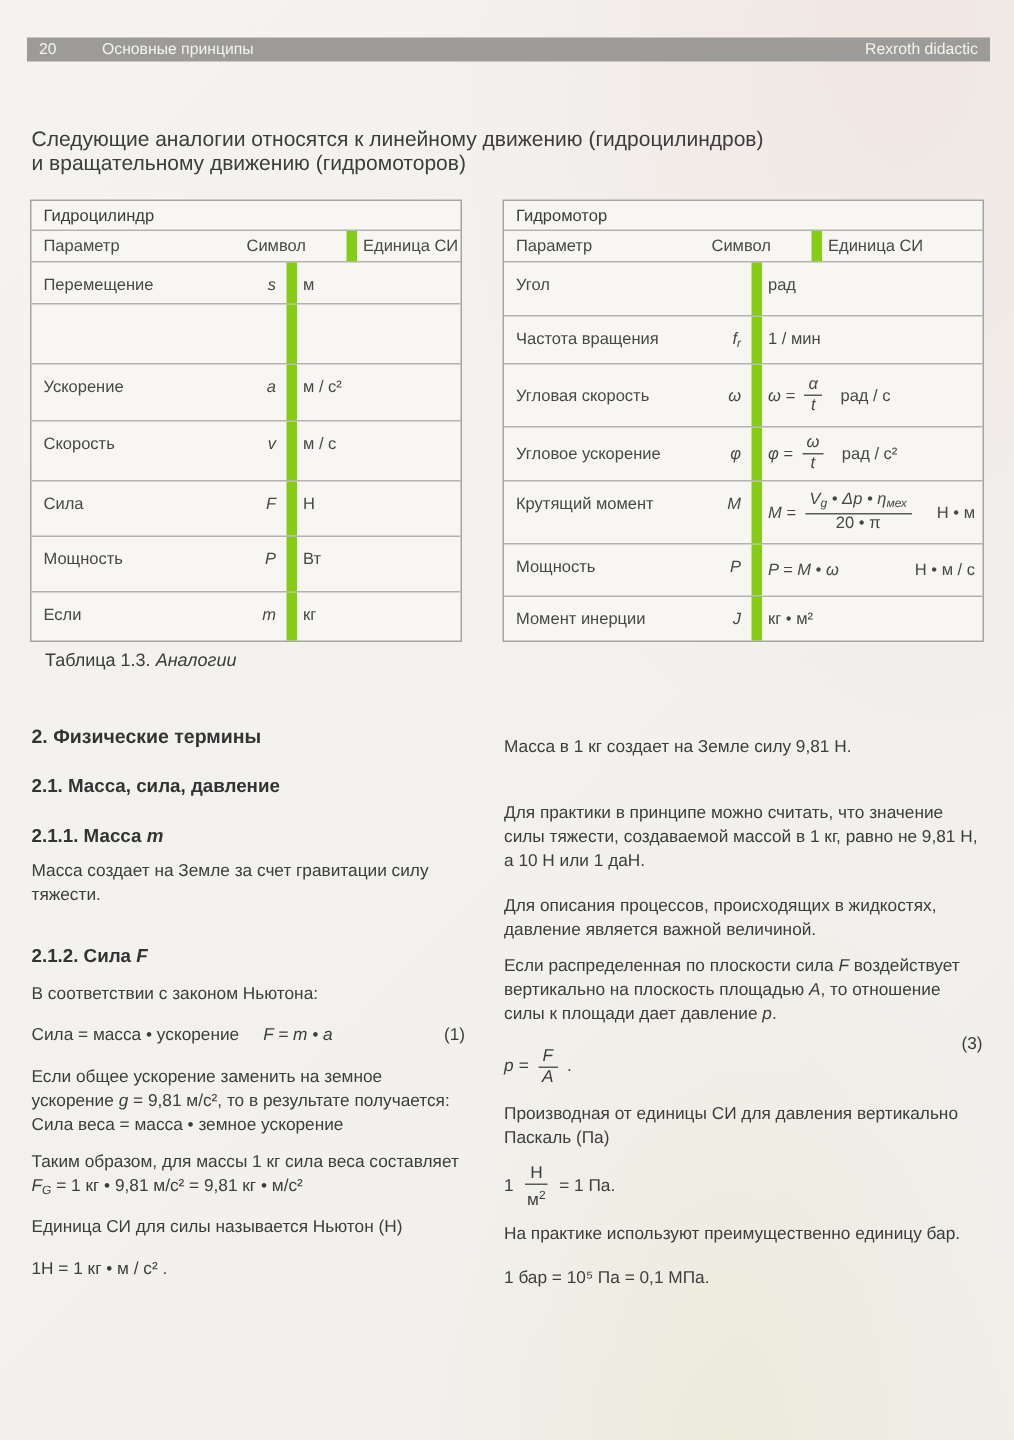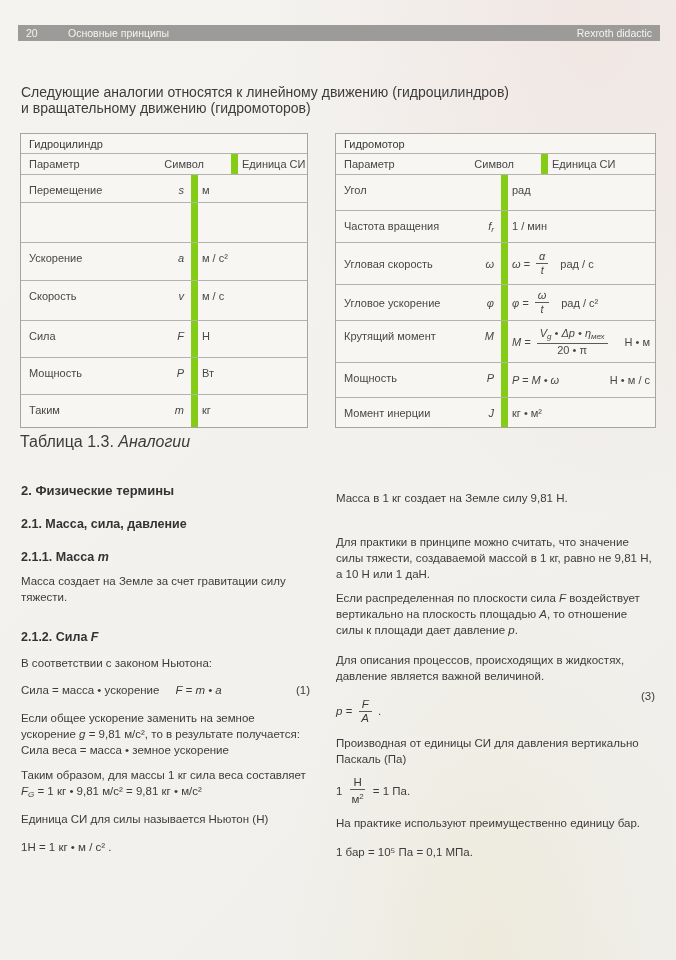--- a/index.html
+++ b/index.html
@@ -60,21 +60,21 @@
 
   .it { font-style: italic; }
   sub { font-size: 8px; vertical-align: -2px; }
   sup { font-size: 8px; vertical-align: 4px; }
   .frac { display: inline-flex; flex-direction: column; align-items: center; line-height: 11px; }
   .frac .fnum { padding: 0 3px 1px 3px; border-bottom: 1px solid #5a5a5a; }
   .frac .fden { padding: 1px 3px 0 3px; }
   .gap-l { margin-left: 6px; } .gap-r { margin-right: 6px; }
 
   
-  .caption { position: absolute; left: 20px; top: 433px; font-size: 16px; }
+  .caption { position: absolute; left: 30px; top: 433px; font-size: 12px; }
 
   
   .col { position: absolute; font-size: 11.5px; line-height: 16px; }
   .col-left  { left: 21px;  top: 483px; width: 289px; }
   .col-right { left: 336px; top: 490px; width: 321px; }
   .hd { font-size: 13px; font-weight: bold; color:#333; }
   .hd2 { font-size: 12.5px; font-weight: bold; color:#333; }
   .eqline { display: flex; align-items: baseline; }
   .eqnum { margin-left: auto; }
   .eq3 { position: relative; display: flex; align-items: center; height: 30px; }
@@ -126,21 +126,21 @@
       <span class="c">Сила</span>
       <span class="c-sym">F</span>
       <span class="c c-unit">Н</span>
     </div>
     <div class="trow" style="height:37px">
       <span class="c">Мощность</span>
       <span class="c-sym">P</span>
       <span class="c c-unit">Вт</span>
     </div>
     <div class="trow" style="height:33px">
-      <span class="c">Таким</span>
+      <span class="c">Если</span>
       <span class="c-sym">m</span>
       <span class="c c-unit">кг</span>
     </div>
   </div>
 
   <div class="tbl tbl-right">
     <div class="tbl-title">Гидромотор</div>
     <div class="trow thead">
       <span class="c">Параметр</span>
       <span class="c-sym">Символ</span>
@@ -232,22 +232,22 @@
     </div>
     <p style="margin-top:12px"><span>Если общее ускорение заменить на земное ускорение </span><span class="it">g</span><span> = 9,81 м/с², то в результате получается:</span><br><span>Сила веса = масса • земное ускорение</span></p>
     <p style="margin-top:9px"><span>Таким образом, для массы 1 кг сила веса составляет </span><span class="it"><span>F</span><sub>G</sub></span><span> = 1 кг • 9,81 м/с² = 9,81 кг • м/с²</span></p>
     <p style="margin-top:8px">Единица СИ для силы называется Ньютон (Н)</p>
     <p style="margin-top:12px">1Н = 1 кг • м / с² .</p>
   </div>
 
   <div class="col col-right">
     <p>Масса в 1 кг создает на Земле силу 9,81 Н.</p>
     <p style="margin-top:28px">Для практики в принципе можно считать, что значение силы тяжести, создаваемой массой в 1 кг, равно не 9,81 Н, а 10 Н или 1 даН.</p>
+    <p style="margin-top:14px">Для описания процессов, происходящих в жидкостях, давление является важной величиной.</p>
     <p style="margin-top:8px"><span>Если распределенная по плоскости сила </span><span class="it">F</span><span> воздействует вертикально на плоскость площадью </span><span class="it">A</span><span>, то отношение силы к площади дает давление </span><span class="it">p</span><span>.</span></p>
-    <p style="margin-top:14px">Для описания процессов, происходящих в жидкостях, давление является важной величиной.</p>
     <div class="eq3" style="margin-top:12px">
       <span class="it">p =</span>
       <span class="frac it gap-l">
           <span class="fnum">F</span>
           <span class="fden">A</span>
         </span>
       <span class="gap-l">.</span>
       <span class="eqnum3">(3)</span>
     </div>
     <p style="margin-top:9px">Производная от единицы СИ для давления вертикально Паскаль (Па)</p>

